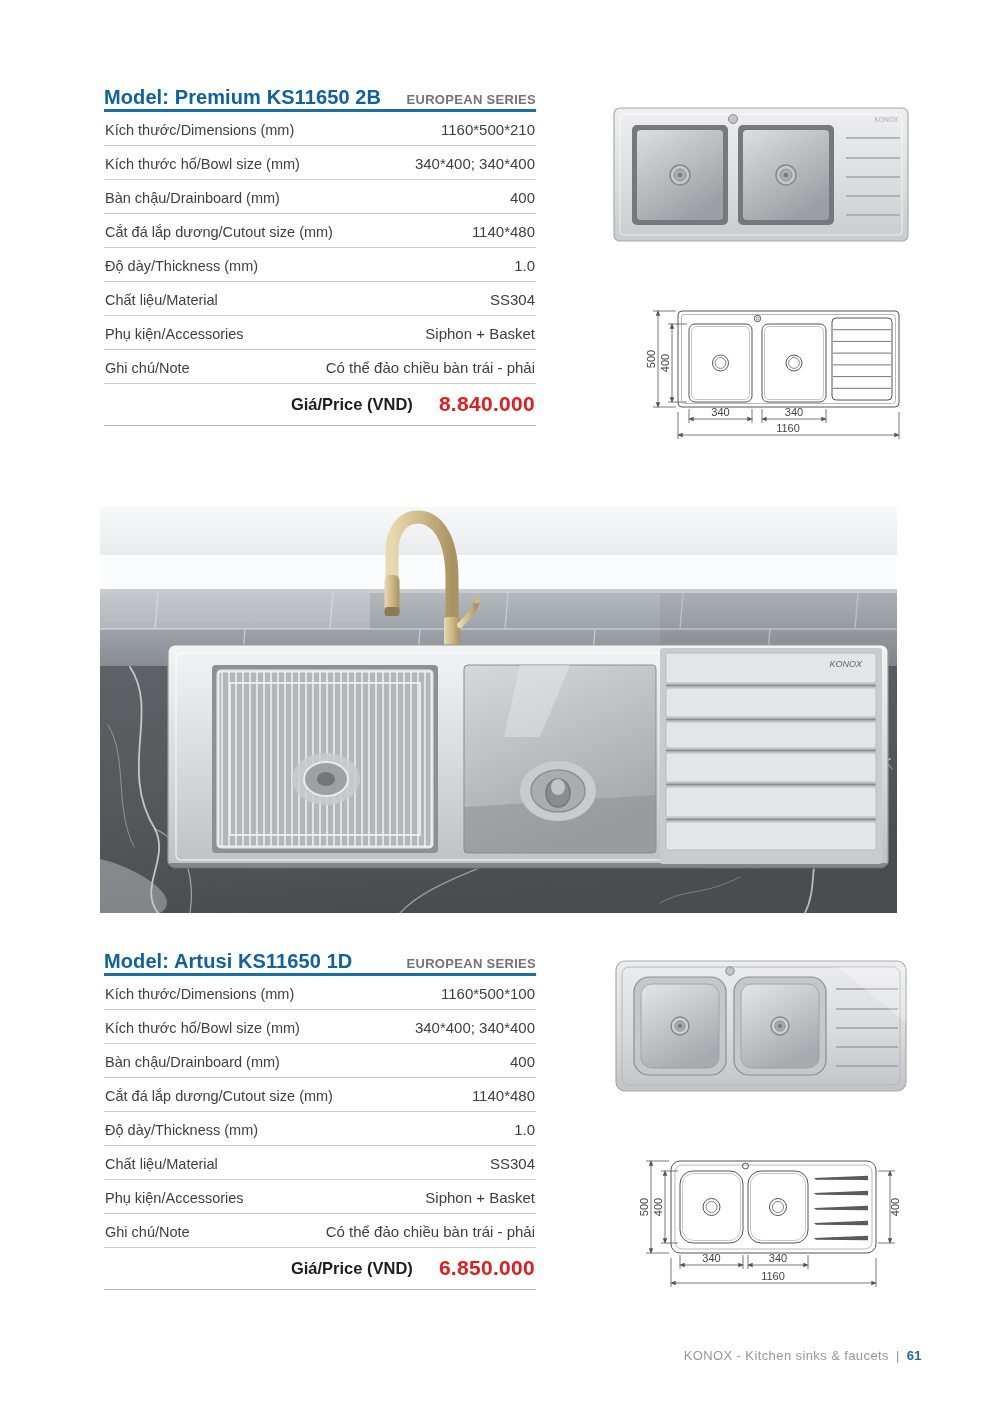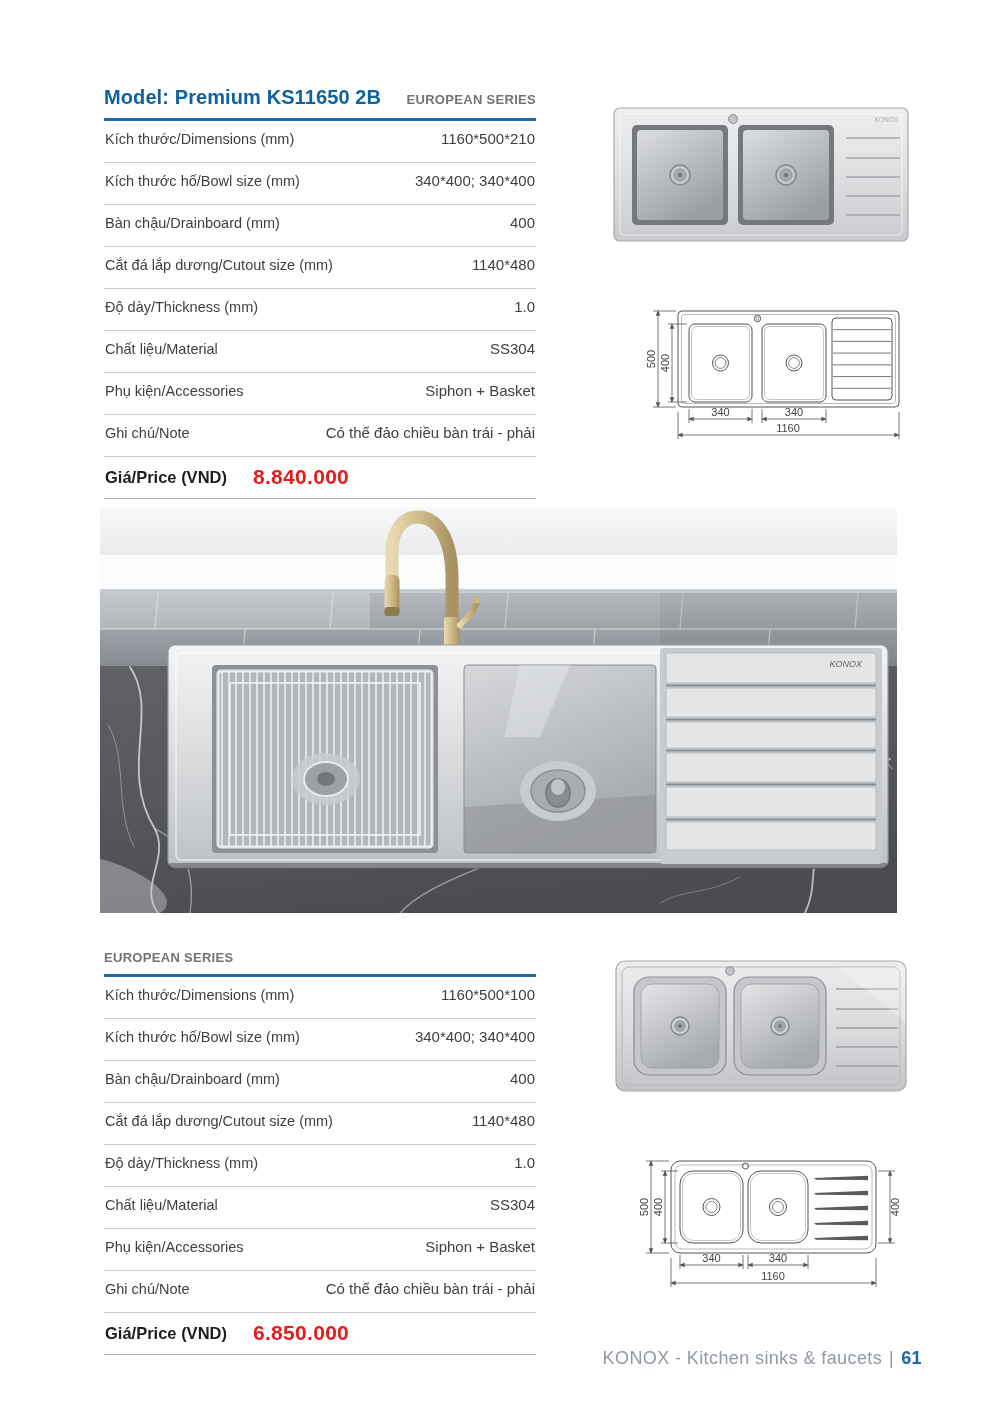--- a/index.html
+++ b/index.html
@@ -3,38 +3,38 @@
 <meta charset="utf-8">
 <style>
   html,body{margin:0;padding:0;background:#ffffff;}
   .page{
     position:relative;width:1000px;height:1414px;margin:0 auto;background:#ffffff;
     font-family:"Liberation Sans","DejaVu Sans",sans-serif;overflow:hidden;
   }
   
   .spec-table{position:absolute;width:432px;}
   .table-head{display:flex;justify-content:space-between;align-items:baseline;
-    border-bottom:3px solid #1a6ea6;padding-bottom:9px;}
+    border-bottom:3px solid #1a6ea6;}
   .model-title{margin:0;font-size:20px;font-weight:bold;color:#10629e;letter-spacing:.1px;}
   .series-label{font-size:13px;font-weight:bold;color:#737373;letter-spacing:.3px;}
   .spec-row{display:flex;justify-content:space-between;align-items:center;
-    border-bottom:1px solid #cccccc;padding:9px 1px 15px 1px;}
+    border-bottom:1px solid #cccccc;padding:9px 1px 7px 1px;}
   .spec-row .lbl{font-size:14.5px;color:#3f3f3f;}
   .spec-row .val{font-size:15px;color:#3f3f3f;text-align:right;}
-  .price-row{display:flex;justify-content:flex-start;align-items:center;
+  .price-row{display:flex;justify-content:flex-end;align-items:center;
     border-bottom:1px solid #b5b5b5;padding:8px 1px 9px 1px;}
   .price-row .lbl{font-size:16.5px;font-weight:bold;color:#1d1d1d;}
   .price-row .val{font-size:21px;font-weight:bold;color:#e11d1d;letter-spacing:.3px;margin-left:26px;}
   
   .photo{position:absolute;}
   .drawing{position:absolute;}
   .hero{position:absolute;left:100px;top:507px;width:797px;height:406px;}
   svg{display:block;}
   
-  .footer{position:absolute;top:1348px;right:78px;font-size:18px;letter-spacing:.4px;
+  .footer{position:absolute;top:1348px;right:78px;font-size:13px;letter-spacing:.4px;
     color:#9199a5;}
   .footer .sep{margin:0 7px;color:#8b93a0;}
   .footer .pagenum{color:#1b6aa5;font-weight:600;}
 </style>
 </head>
 <body>
 
 <div class="page">
 
   <div class="spec-table" style="left:104px;top:86px;">
@@ -301,20 +301,21 @@
             <line x1="566" y1="312.5" x2="776" y2="312.5"></line>
           </g>
           <text x="762" y="160" text-anchor="end" font-size="9" fill="#63666a" font-style="italic">KONOX</text>
         </g>
       </g>
     </svg>
   </div>
 
   <div class="spec-table" style="left:104px;top:950px;">
     <div class="table-head">
+      <h2 class="model-title">Model: Artusi KS11650 1D</h2>
       <span class="series-label">EUROPEAN SERIES</span>
     </div>
     <div class="spec-row">
       <span class="lbl">Kích thước/Dimensions (mm)</span>
       <span class="val">1160*500*100</span>
     </div>
     <div class="spec-row">
       <span class="lbl">Kích thước hố/Bowl size (mm)</span>
       <span class="val">340*400; 340*400</span>
     </div>

